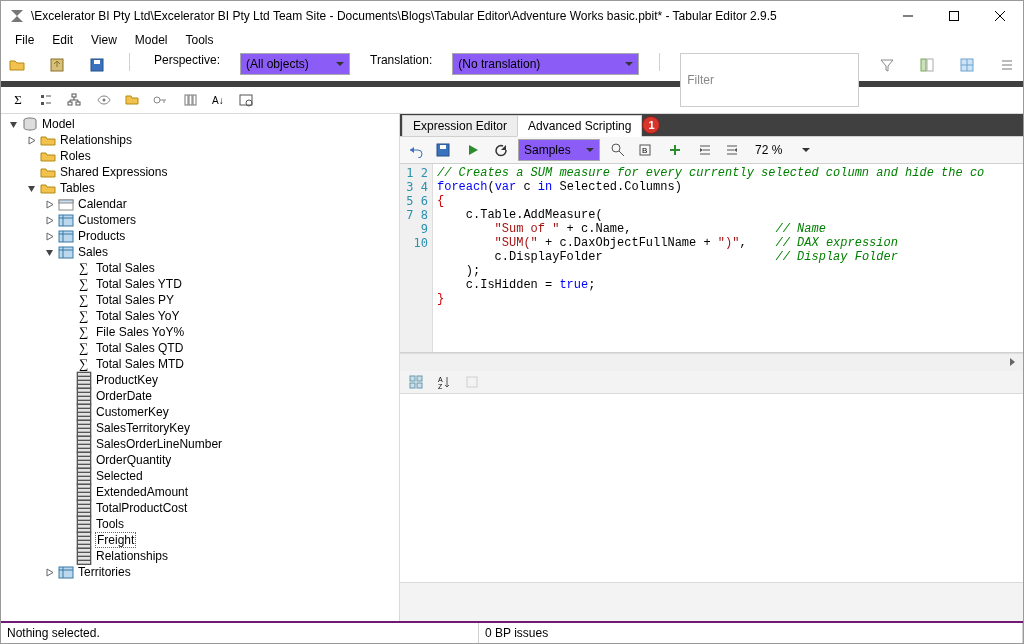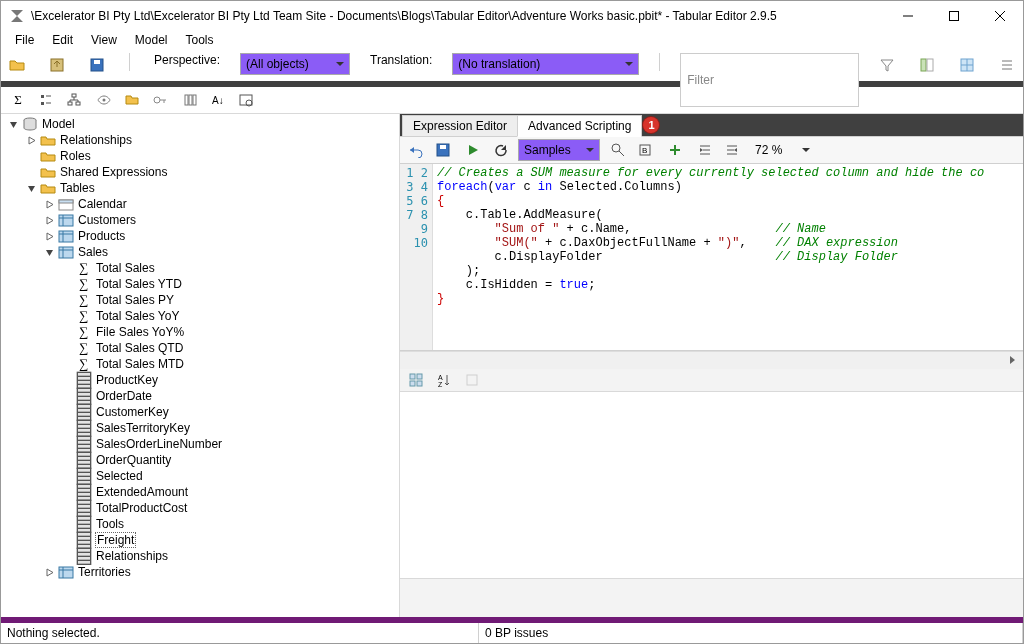--- a/index.html
+++ b/index.html
@@ -175,21 +175,21 @@
   .props-bar{
     height:22px; background:#f3f3f3; border-bottom:1px solid #d9d9d9;
     display:flex; align-items:center; padding:0 4px; gap:4px;
   }
   .props-grid{ flex:1; background:#fff; }
   .props-help{
     height:38px; background:#f3f3f3; border-top:1px solid #d9d9d9;
   }
   
   .statusbar{
-    height:20px; border-top:6px solid #701a75;
+    height:20px; border-top:2px solid #701a75;
     display:flex; align-items:center;
     font-size:12px;
   }
   .statusbar .cell{ padding:0 6px; border-right:1px solid #d0d0d0; height:100%; display:flex; align-items:center;}
   .statusbar .cell.first{flex:0 0 465px;}
   .caret-down{width:0;height:0;border:4px solid transparent;border-top:4px solid #333;margin-top:3px;}
 </style>
 </head>
 <body>
 

